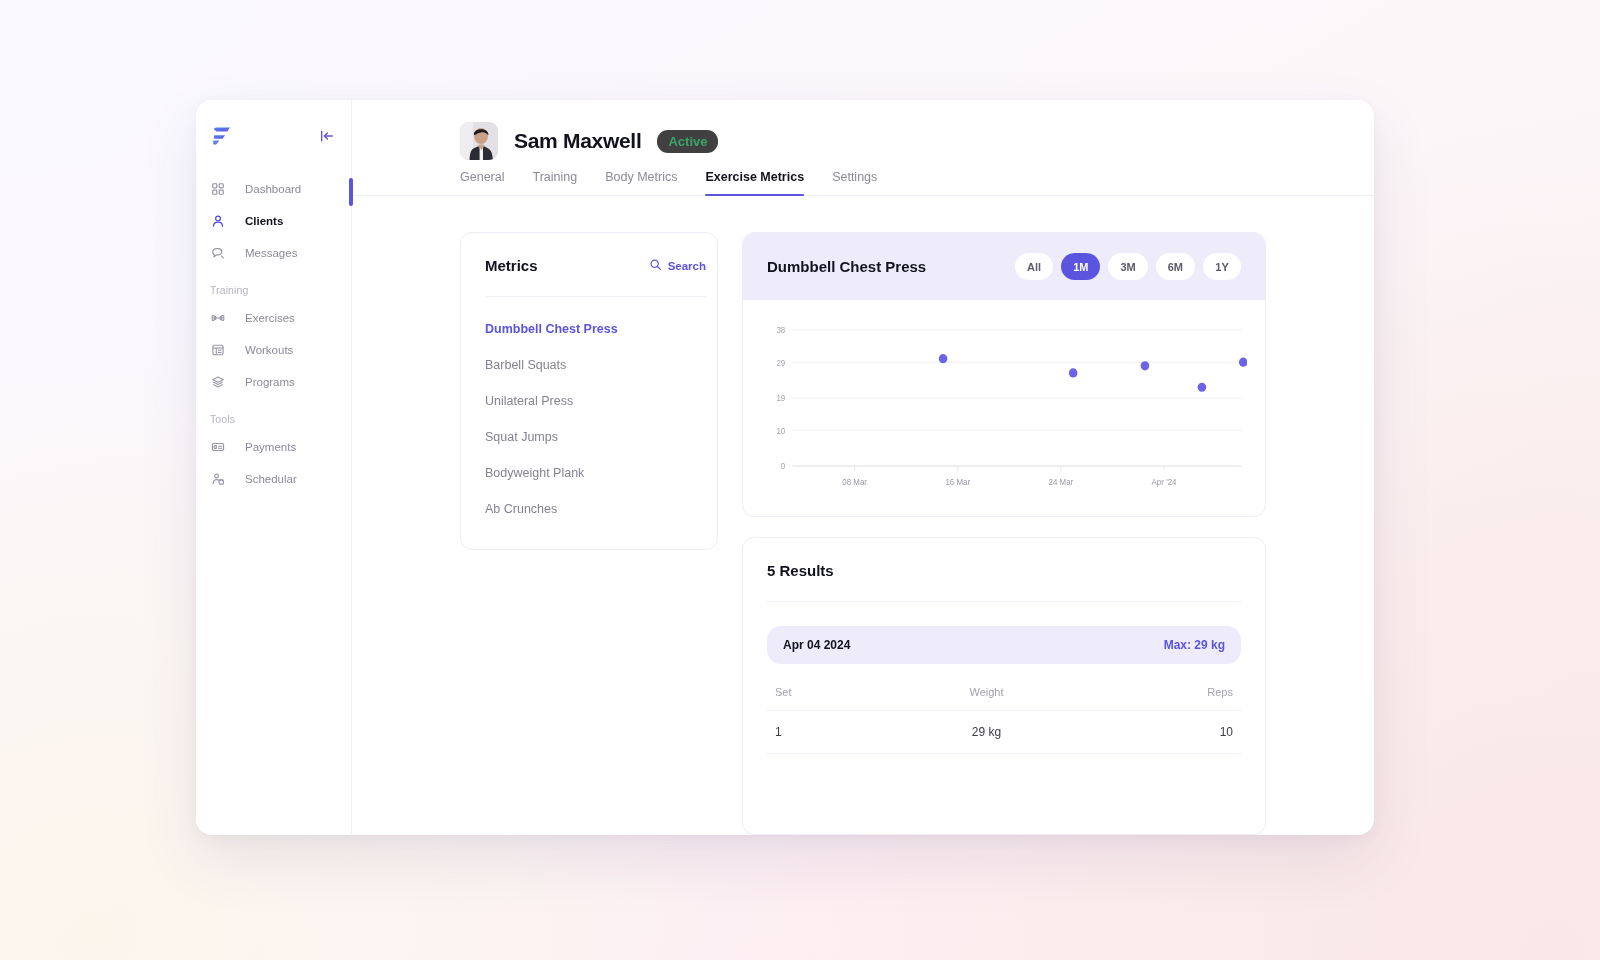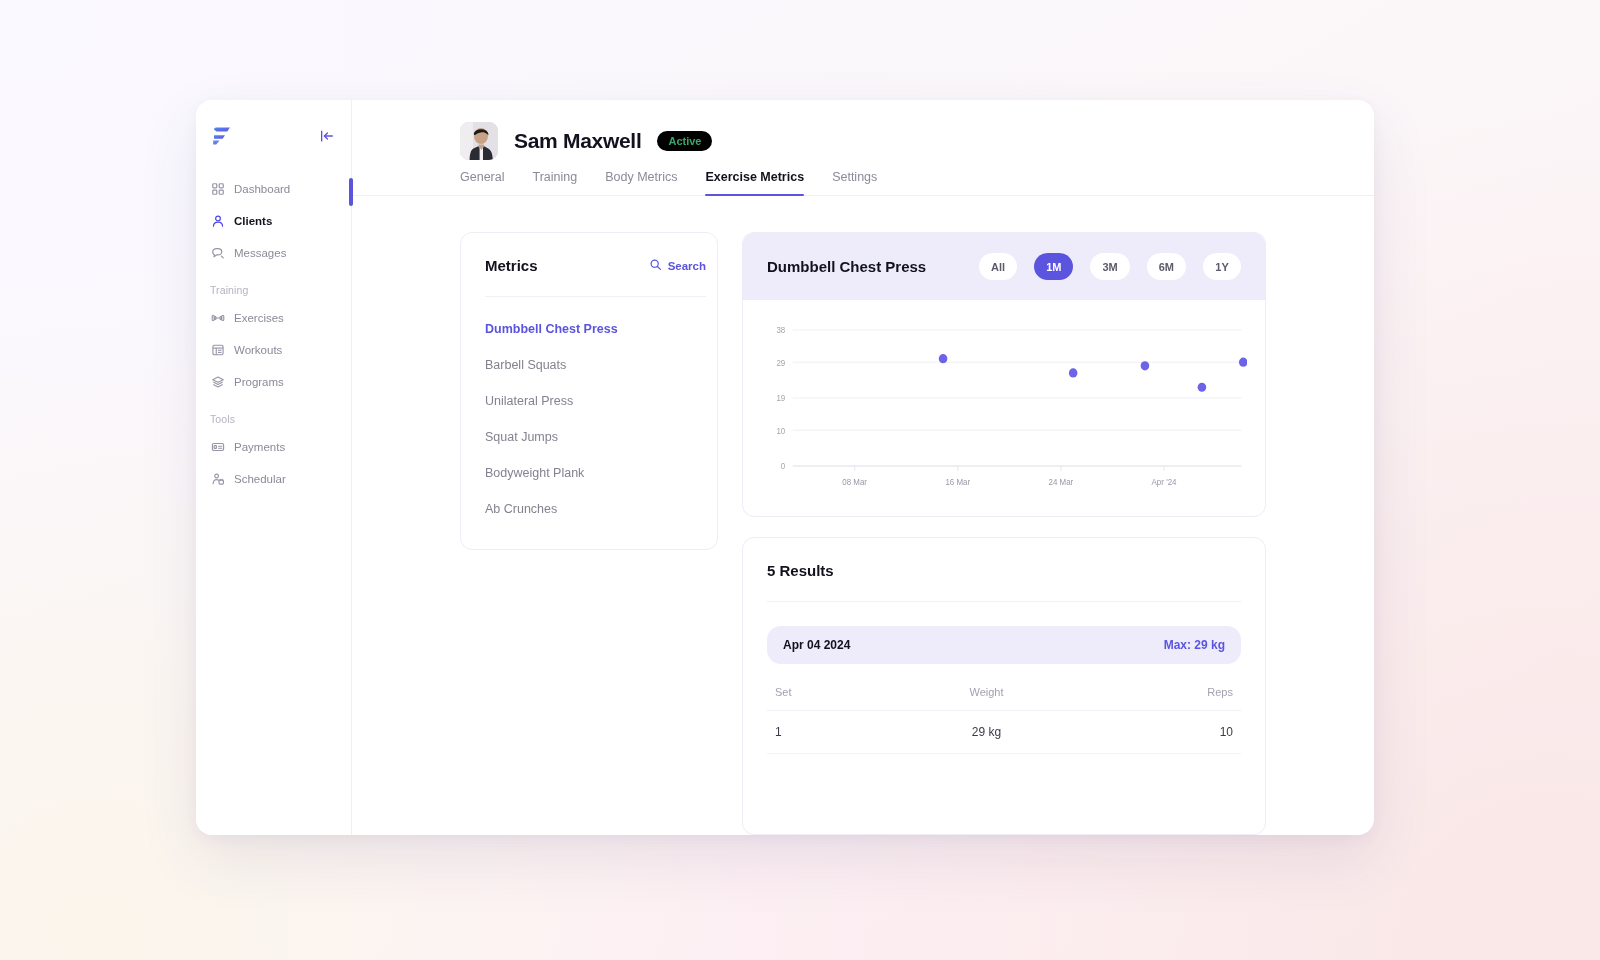--- a/index.html
+++ b/index.html
@@ -42,21 +42,21 @@
     height: 40px;
   }
   .logo { width: 24px; height: 22px; display: block; }
   .collapse-btn {
     width: 20px; height: 20px;
     display: flex; align-items: center; justify-content: center;
     cursor: pointer;
   }
   .nav { margin-top: 20px; }
   .nav-item {
-    display: flex; align-items: center; gap: 9px;
+    display: flex; align-items: center; gap: 20px;
     height: 26px;
     padding: 0 14px;
     margin-bottom: 6px;
     cursor: pointer;
     color: #8b8a99;
     font-size: 11.5px;
   }
   .nav-item .ni-icon { width: 15px; height: 15px; flex: 0 0 15px; display:flex; align-items:center; justify-content:center; }
   .nav-item.active { color: #13131f; font-weight: 700; }
   .nav-item.active .ni-icon svg { stroke: #4f46e5; }
@@ -90,23 +90,23 @@
     overflow: hidden;
     background: #d7d4de;
     flex: 0 0 38px;
     position: relative;
   }
   .client-name {
     font-size: 21px; font-weight: 700; color: #12121e;
     letter-spacing: -0.3px;
   }
   .status-badge {
-    background: #000000;
+    background: #404040;
     color: #3aa568;
-    font-size: 11px;
+    font-size: 13px;
     font-weight: 600;
     padding: 4px 11px;
     border-radius: 11px;
   }
   .tabs { display: flex; gap: 28px; margin-top: 10px; }
   .tab {
     font-size: 12.5px;
     color: #8b8a99;
     padding-bottom: 11px;
     cursor: pointer;
@@ -165,21 +165,21 @@
     border: 1px solid #eeecf4;
     border-radius: 12px;
     overflow: hidden;
   }
   .chart-head {
     background: #eeecfb;
     display: flex; align-items: center; justify-content: space-between;
     padding: 20px 24px;
   }
   .chart-title { font-size: 15px; font-weight: 700; color: #12121e; }
-  .range-group { display: flex; gap: 17px; }
+  .range-group { display: flex; gap: 8px; }
   .range-pill {
     min-width: 38px;
     height: 27px;
     padding: 0 12px;
     border-radius: 14px;
     background: #ffffff;
     color: #5c5a6b;
     font-size: 11px;
     font-weight: 600;
     display: flex; align-items: center; justify-content: center;

